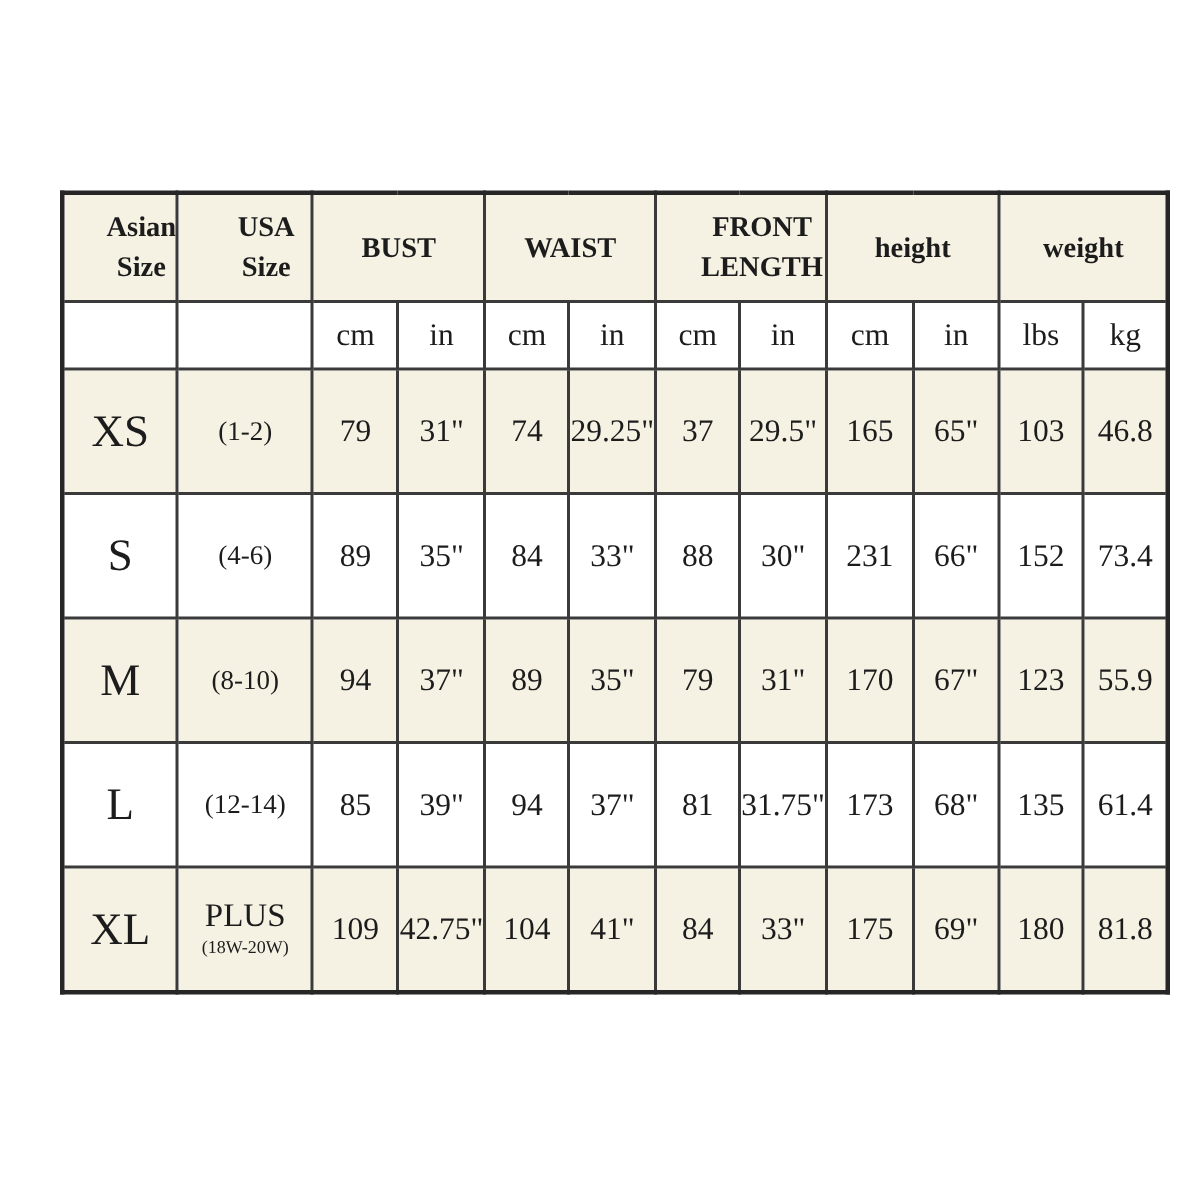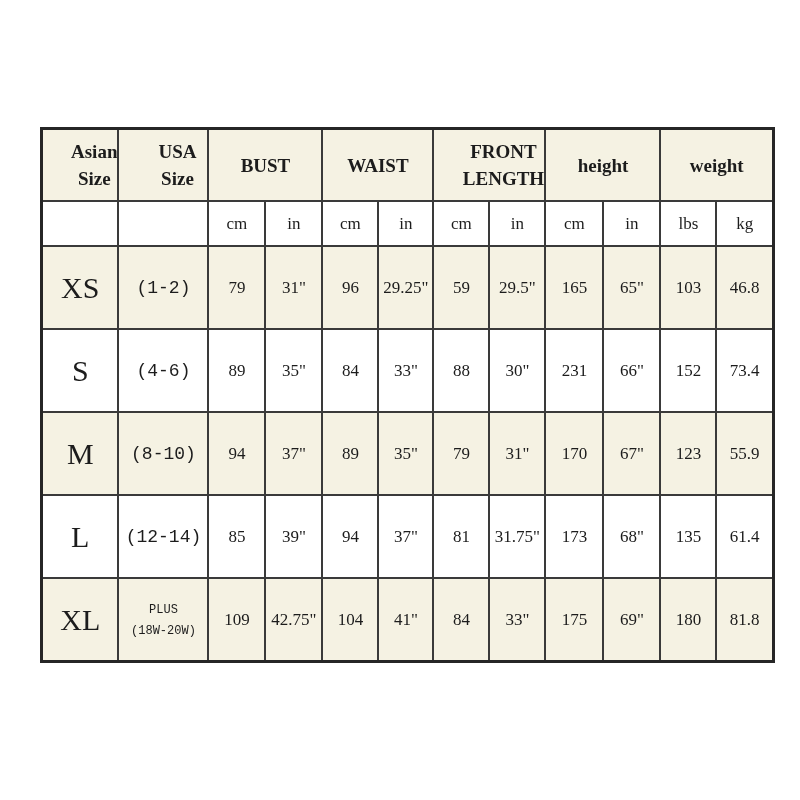--- a/index.html
+++ b/index.html
@@ -33,30 +33,30 @@
   tr.hdr th {
     background: #f5f2e3;
     font-weight: bold;
     font-size: 19px;
     height: 70px;
     line-height: 27px;
   }
   tr.hdr th .hline { display: block; padding-left: 28px; }
   tr.units td {
     height: 43px;
-    font-size: 17px;
+    font-size: 21px;
   }
   tr.data td {
     height: 81px;
-    font-size: 17px;
+    font-size: 21px;
   }
   tr.data td.sz { font-size: 30px; margin-top: 28px; }
-  tr.data td.usa { font-size: 18px; font-family: Liberation Mono, monospace; }
+  tr.data td.usa { font-size: 18px; }
   tr.alt td { background: #f5f2e3; }
-  td .plus     { display: block; font-size: 12px; line-height: 22px; }
+  td .plus     { display: block; font-size: 22px; line-height: 22px; }
   td .plus-sub { display: block; font-size: 12px; line-height: 20px; }
 </style>
 </head>
 <body>
 
 <div class="chart-wrap">
   <table class="size-chart">
     <colgroup>
       <col style="width:68px">
         <col style="width:90px">
@@ -105,23 +105,23 @@
       <td>in</td>
       <td>lbs</td>
       <td>kg</td>
     </tr>
 
     <tr class="data alt">
       <td class="sz">XS</td>
       <td class="usa">(1-2)</td>
       <td>79</td>
       <td>31"</td>
-      <td>96</td>
+      <td>74</td>
       <td>29.25"</td>
-      <td>59</td>
+      <td>37</td>
       <td>29.5"</td>
       <td>165</td>
       <td>65"</td>
       <td>103</td>
       <td>46.8</td>
     </tr>
 
     <tr class="data">
       <td class="sz">S</td>
       <td class="usa">(4-6)</td>

